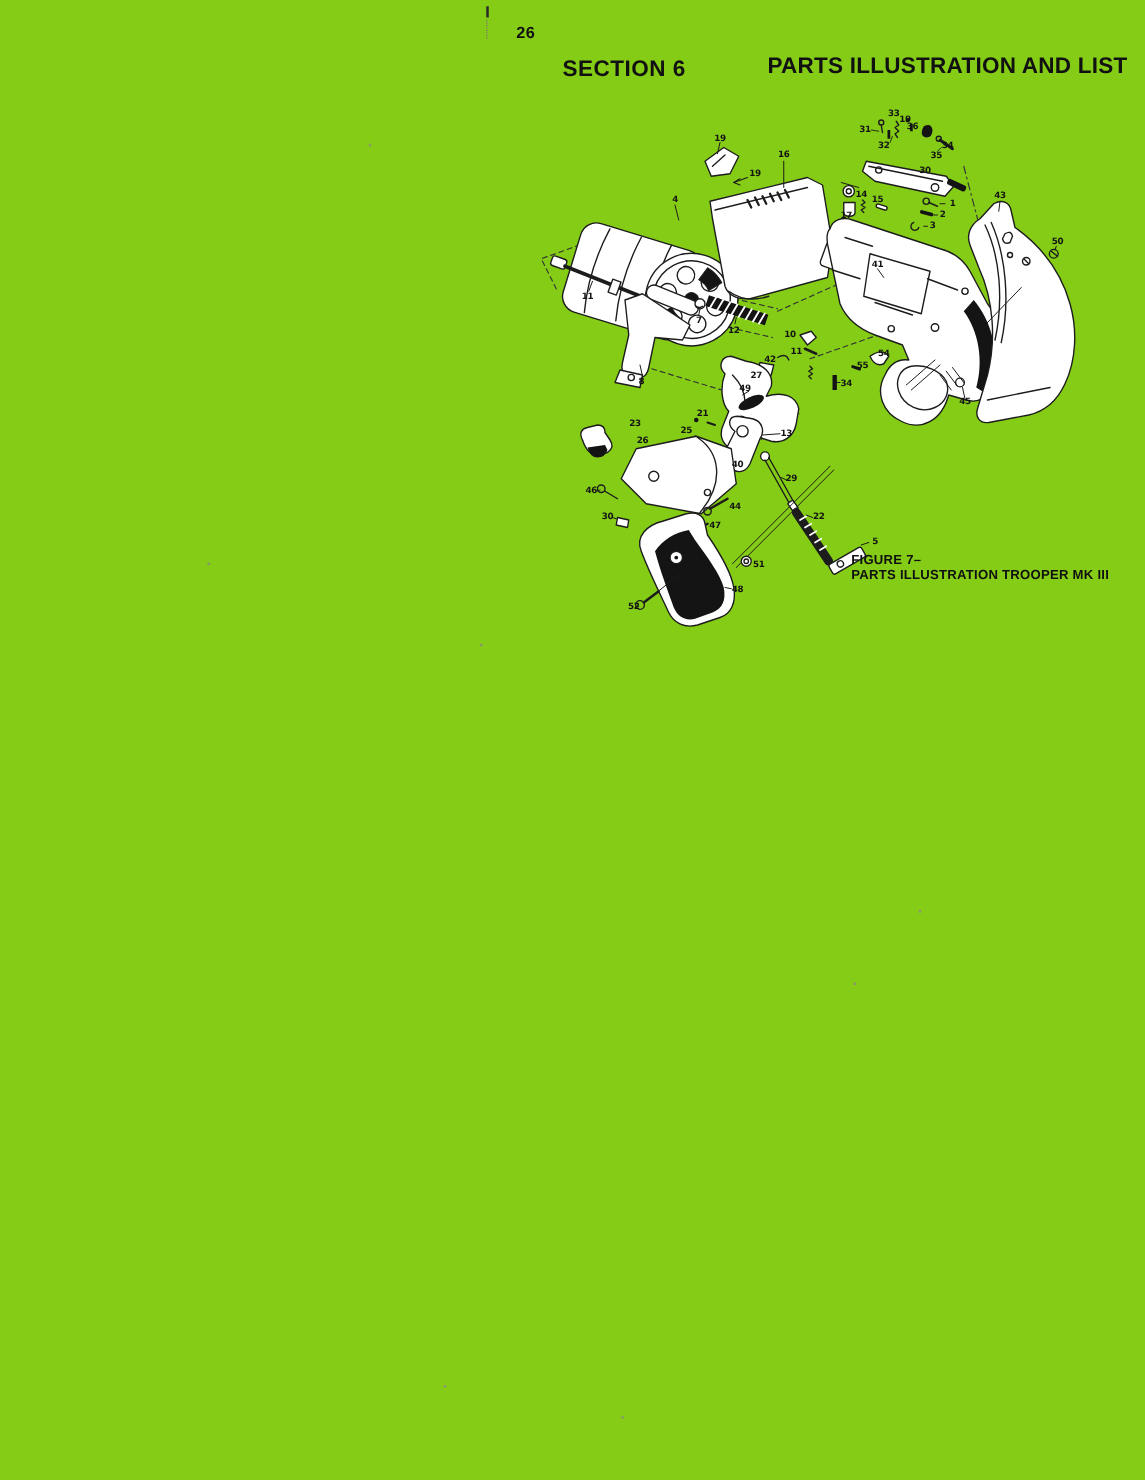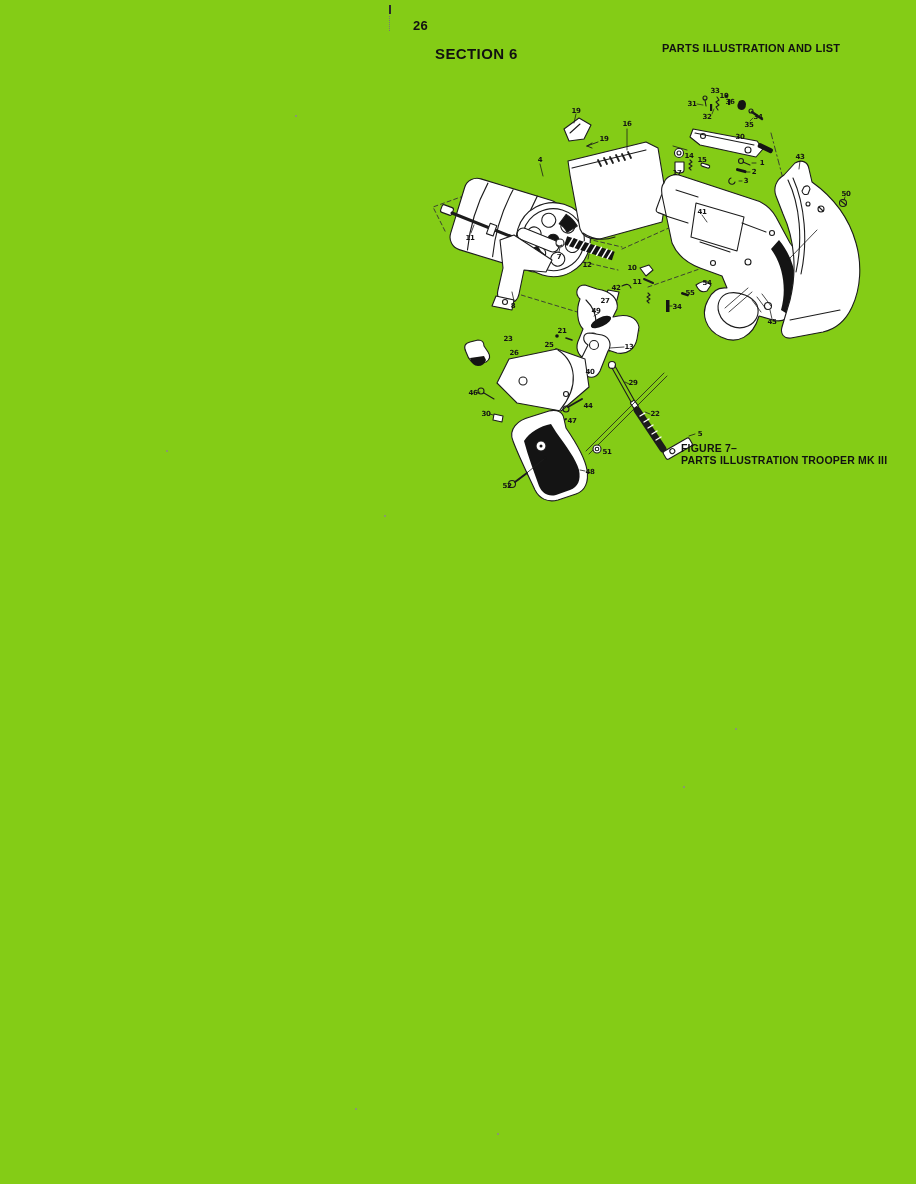--- a/index.html
+++ b/index.html
@@ -6,22 +6,22 @@
   .page{
     position:relative;
     width:916px;height:1184px;
     background:#84cc16;
     overflow:hidden;
     font-family:"Liberation Sans", sans-serif;
     color:#111;
   }
   .hdr{position:absolute;font-weight:bold;white-space:nowrap;}
   .page-number{left:413px;top:18px;font-size:13px;letter-spacing:.3px;}
-  .section-heading{left:435px;top:45px;font-size:15px;letter-spacing:.4px;}
-  .page-title{left:662px;top:42px;font-size:11px;letter-spacing:.2px;}
+  .section-heading{left:450px;top:45px;font-size:18px;letter-spacing:.4px;}
+  .page-title{left:614px;top:42px;font-size:18px;letter-spacing:.2px;}
   .figure-area{position:absolute;left:0;top:0;width:916px;height:1184px;}
   .fig-svg{position:absolute;left:0;top:0;}
   .callout-layer{position:absolute;left:0;top:0;width:916px;height:1184px;pointer-events:none;}
   .callout{
     position:absolute;transform:translate(-50%,-50%);
     font:bold 7px "DejaVu Sans", sans-serif;color:#141414;
     letter-spacing:-.3px;line-height:7px;
   }
   .caption{
     position:absolute;left:681px;top:442px;width:238px;

